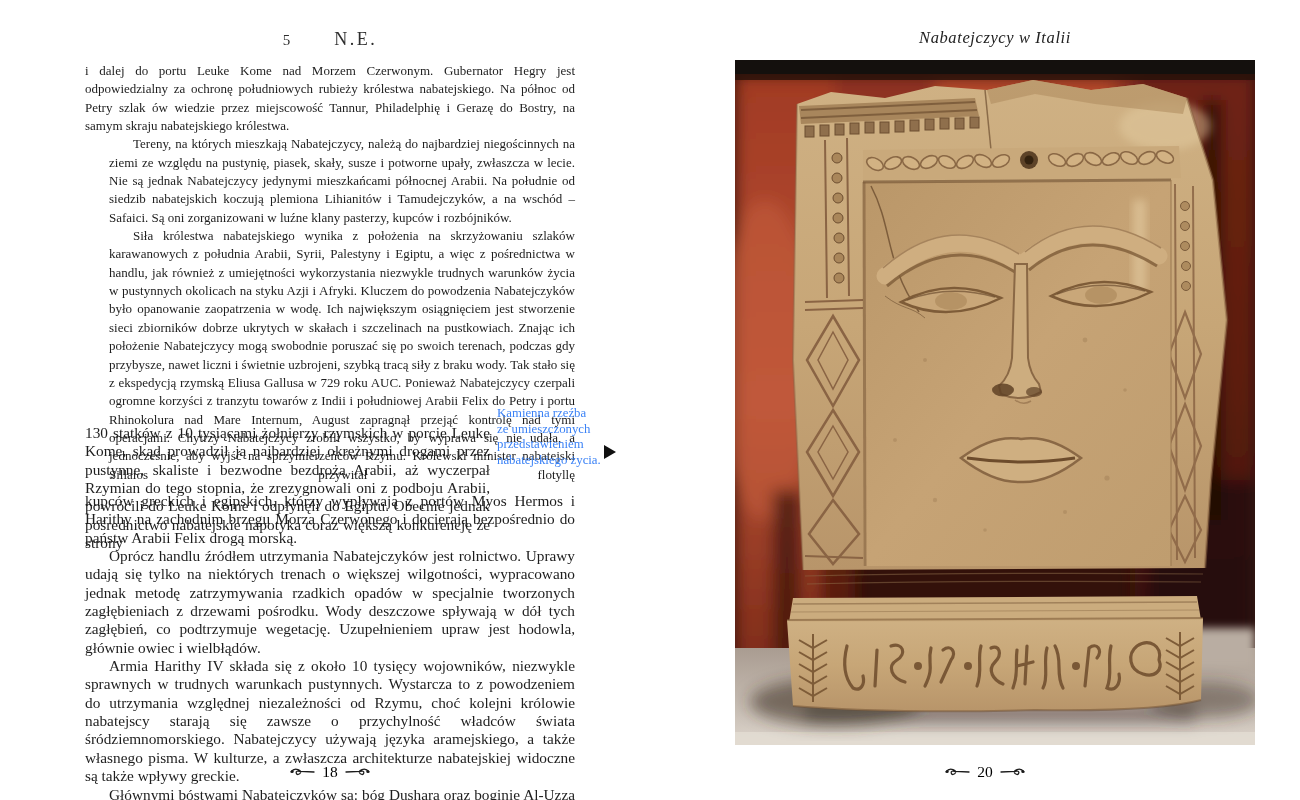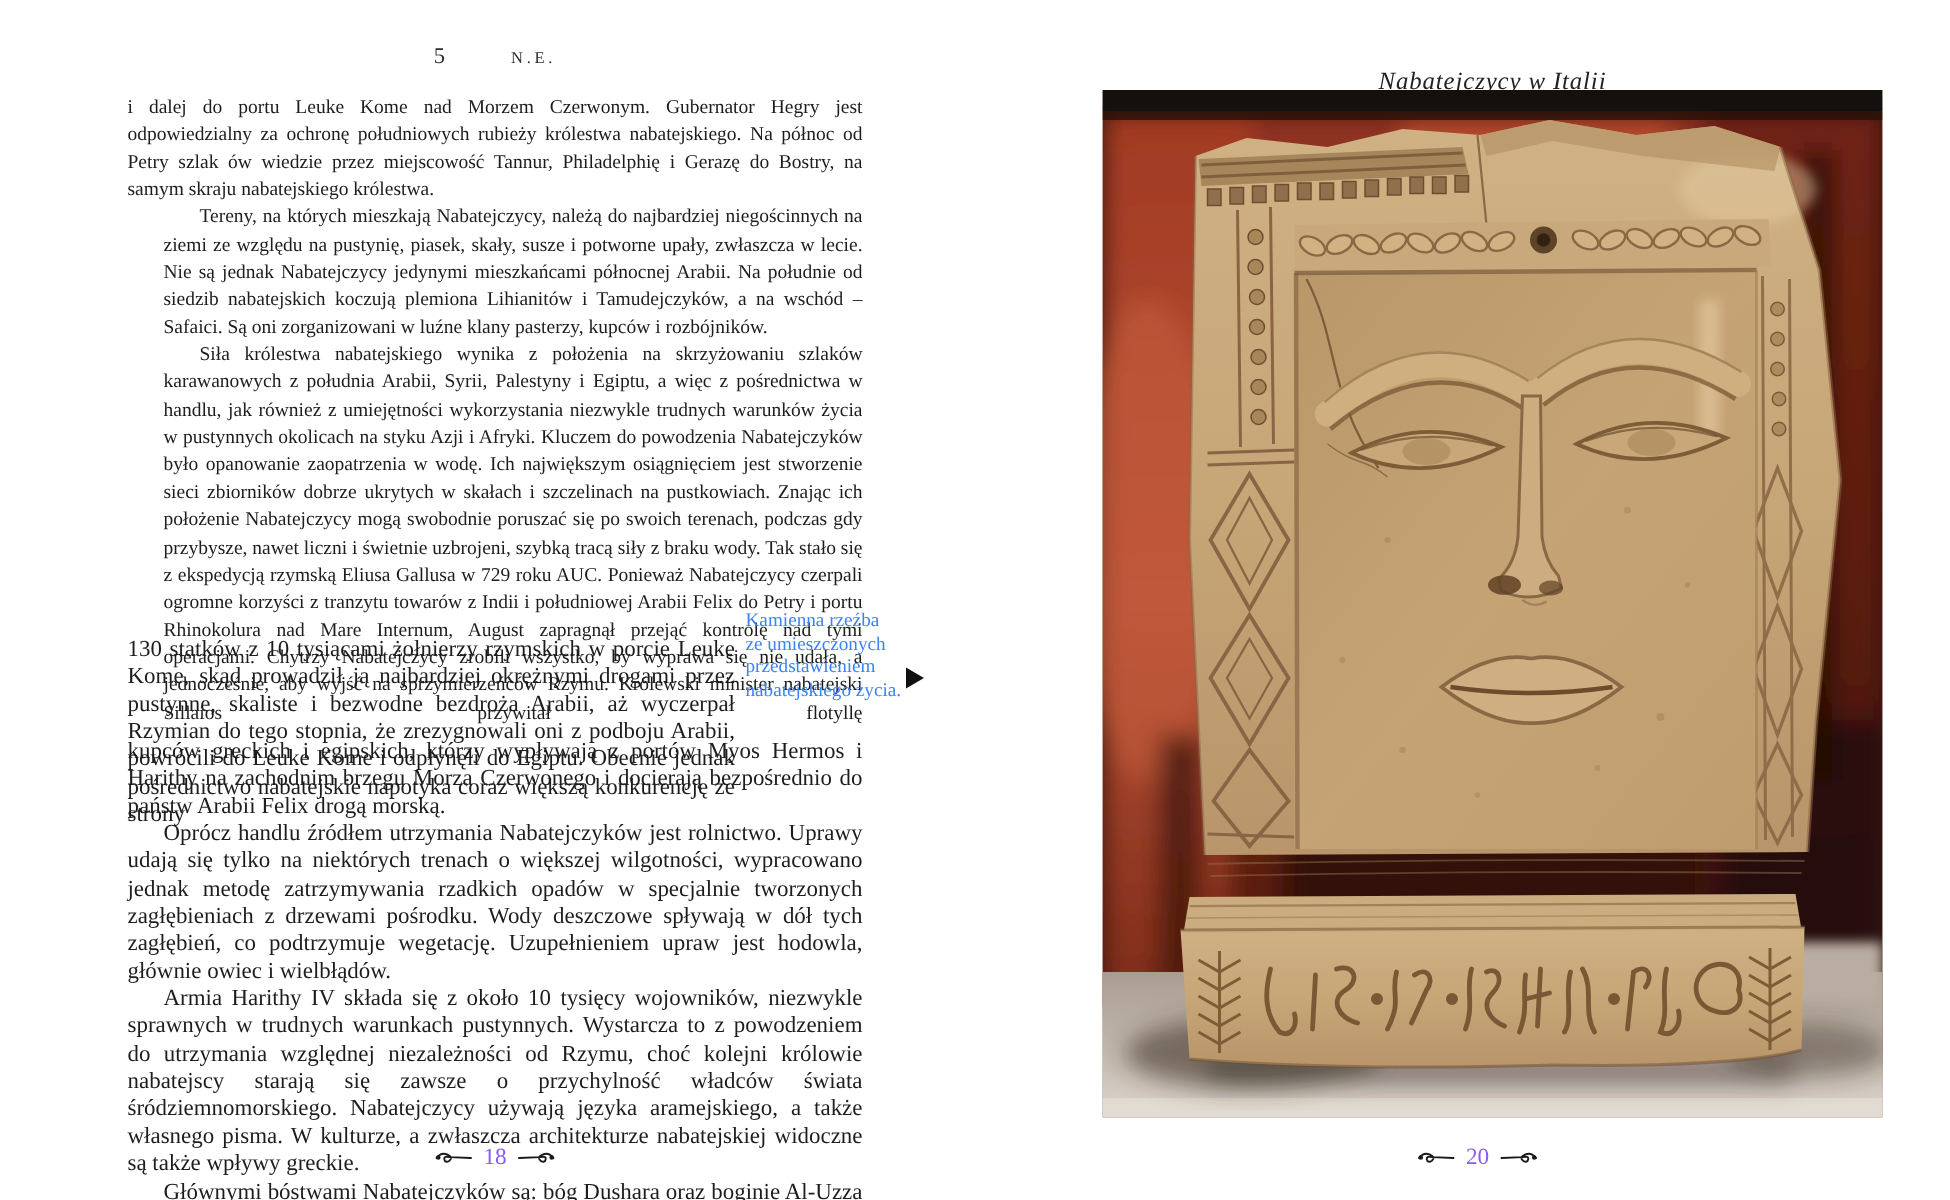--- a/index.html
+++ b/index.html
@@ -6,21 +6,21 @@
   body{
     width:1300px;height:800px;position:relative;background:#ffffff;overflow:hidden;
     font-family:"Liberation Serif","DejaVu Serif",serif;color:#1d1d1d;
   }
   
   .lp-header{
     position:absolute;left:85px;top:29px;width:490px;text-align:center;
     color:#2e2e2e;letter-spacing:2px;
   }
   .lp-header .num{font-size:15px;}
-  .lp-header .era{font-size:11px;letter-spacing:2.5px;margin-left:36px;}
+  .lp-header .era{font-size:18px;letter-spacing:2.5px;margin-left:36px;}
   .textcol{
     position:absolute;left:85px;top:62px;width:490px;
     font-size:13px;line-height:18.35px;text-align:justify;
   }
   .textcol p{margin:0;}
   .textcol p.ind{text-indent:24px;margin-left:24px;}
   .cont{text-align-last:justify;}
   .narrow{
     position:absolute;left:85px;top:424px;width:405px;
     font-size:15.3px;line-height:18.35px;text-align:justify;text-align-last:justify;
@@ -35,29 +35,29 @@
     position:absolute;left:497px;top:406px;width:104px;
     font-size:12.8px;line-height:15.6px;color:#3b82f6;
   }
   .caption-arrow{
     position:absolute;left:604px;top:445px;width:0;height:0;
     border-left:12px solid #101010;border-top:7px solid transparent;border-bottom:7px solid transparent;
   }
   
   .folio{
     position:absolute;bottom:18px;height:20px;display:flex;align-items:center;justify-content:center;gap:7px;
-    font-size:15.5px;color:#8b5cf6;
+    font-size:15.5px;color:#000000;
   }
   .folio-left{left:85px;width:490px;}
   .folio-right{left:735px;width:500px;}
   .orn{display:block;}
   .orn.flip{transform:scaleX(-1);}
   
   .rp-header{
-    position:absolute;left:735px;top:44px;width:520px;text-align:center;
+    position:absolute;left:735px;top:28px;width:520px;text-align:center;
     font-style:italic;font-size:16.5px;letter-spacing:.6px;color:#222;
   }
   .photo{
     position:absolute;left:735px;top:60px;width:520px;height:685px;
   }
   .photo svg{display:block;}
 </style>
 </head>
 <body>
 

